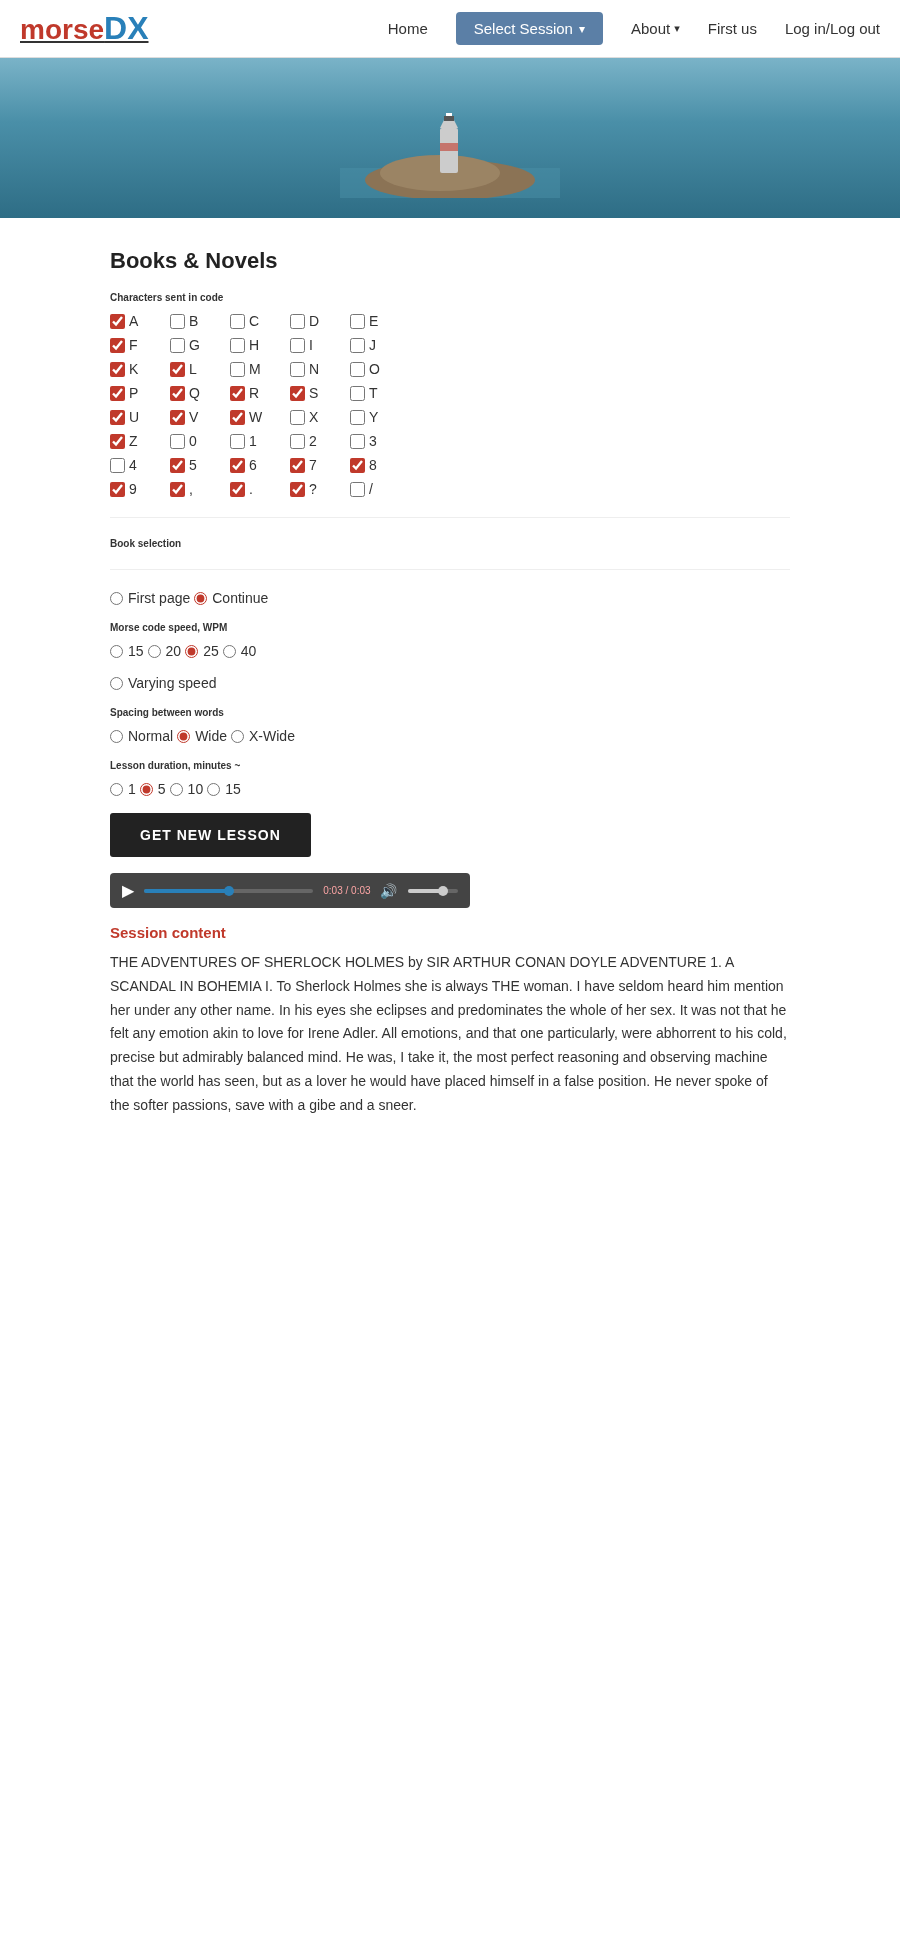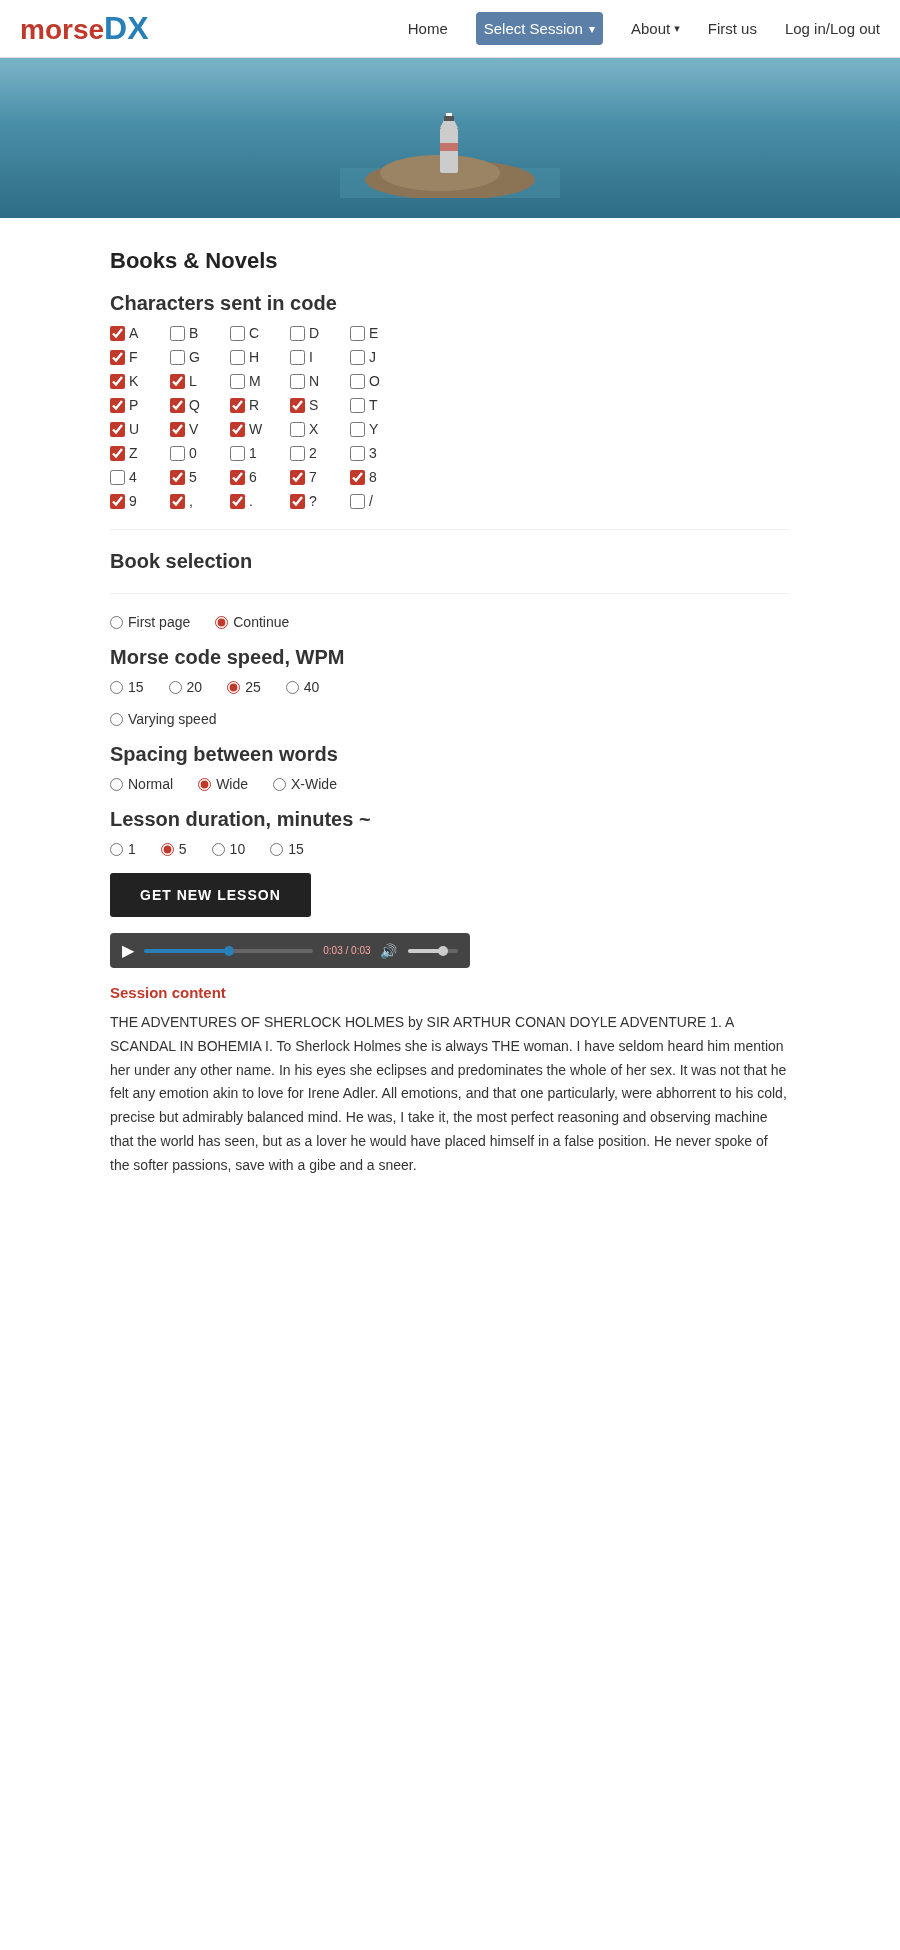--- a/index.html
+++ b/index.html
@@ -10,33 +10,34 @@
       display: flex;
       align-items: center;
       justify-content: flex-end;
       padding: 10px 20px;
       border-bottom: 1px solid #ddd;
     }
     .logo {
       margin-right: auto;
       font-size: 28px;
       font-weight: bold;
+      text-decoration: underline;
     }
     .logo-morse { color: #c0392b; }
     .logo-dx { color: #2980b9; font-size: 32px; }
     nav a {
       text-decoration: none;
       color: #333;
       margin-left: 28px;
       font-size: 15px;
     }
     .nav-select-session {
       background: #5b7fa6;
       color: #fff !important;
-      padding: 8px 8px;
+      padding: 8px 18px;
       border-radius: 4px;
       display: inline-flex;
       align-items: center;
       gap: 6px;
     }
     .nav-select-session::after {
       content: '▾';
       font-size: 12px;
     }
     .about-link {
@@ -75,21 +76,21 @@
 
     h2 {
       font-size: 22px;
       font-weight: bold;
       margin-bottom: 18px;
       color: #222;
     }
 
     
     .section-label {
-      font-size: 20px;
+      font-size: 10px;
       font-weight: bold;
       color: #333;
       margin-bottom: 10px;
     }
 
     
     .checkbox-grid {
       display: grid;
       grid-template-columns: repeat(5, 60px);
       row-gap: 8px;
@@ -122,21 +123,21 @@
       appearance: auto;
       cursor: pointer;
       min-width: 220px;
     }
 
     
     .radio-group {
       display: flex;
       align-items: center;
       flex-wrap: wrap;
-      gap: 25px;
+      gap: 4px;
       margin-bottom: 16px;
     }
     .radio-item {
       display: flex;
       align-items: center;
       gap: 5px;
       font-size: 14px;
     }
     .radio-item input[type="radio"] {
       accent-color: #c0392b;

